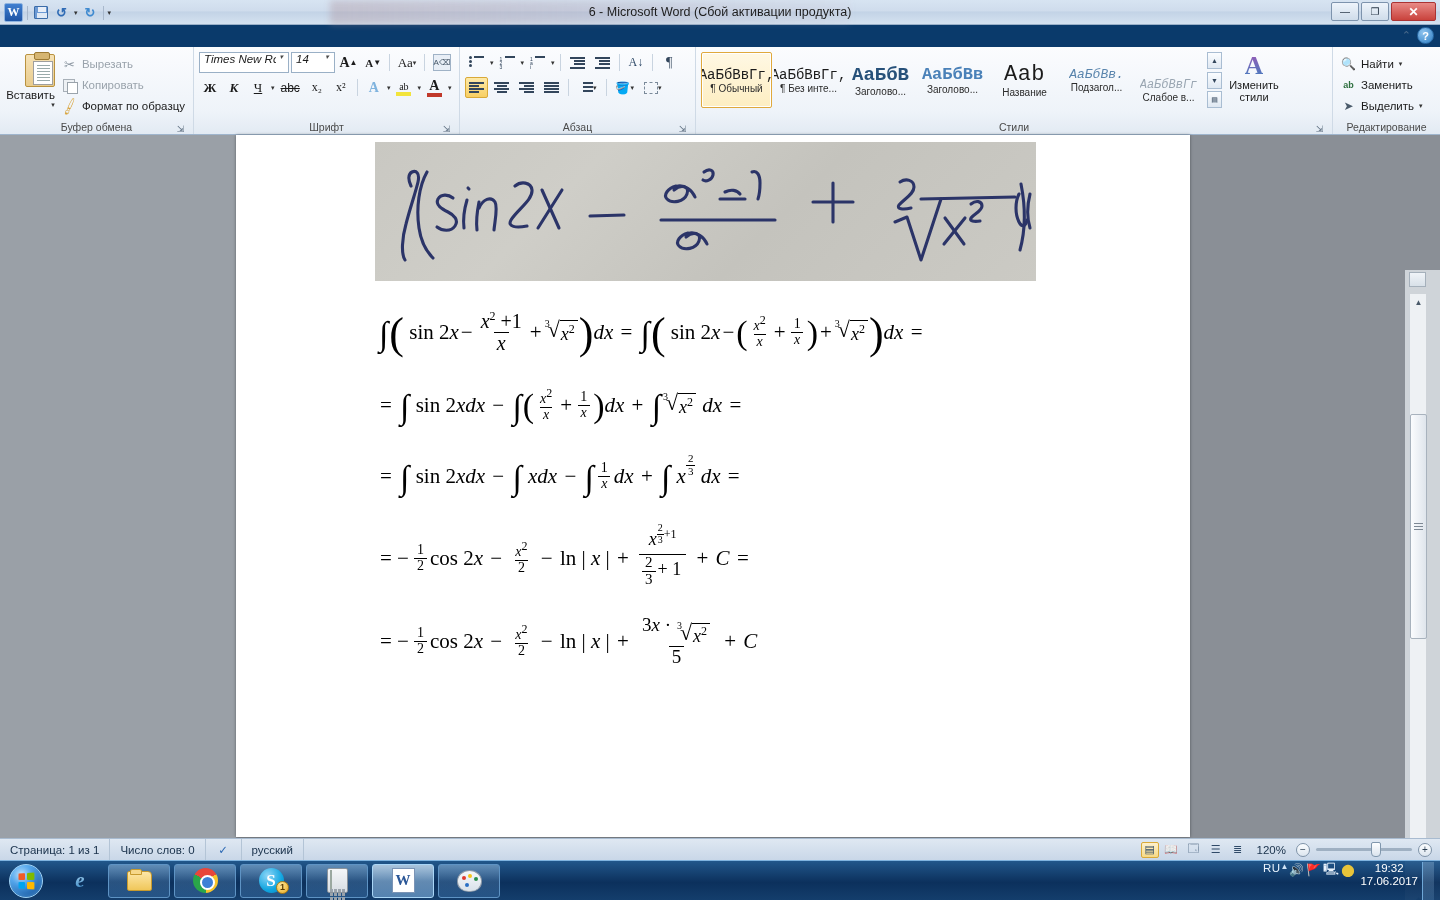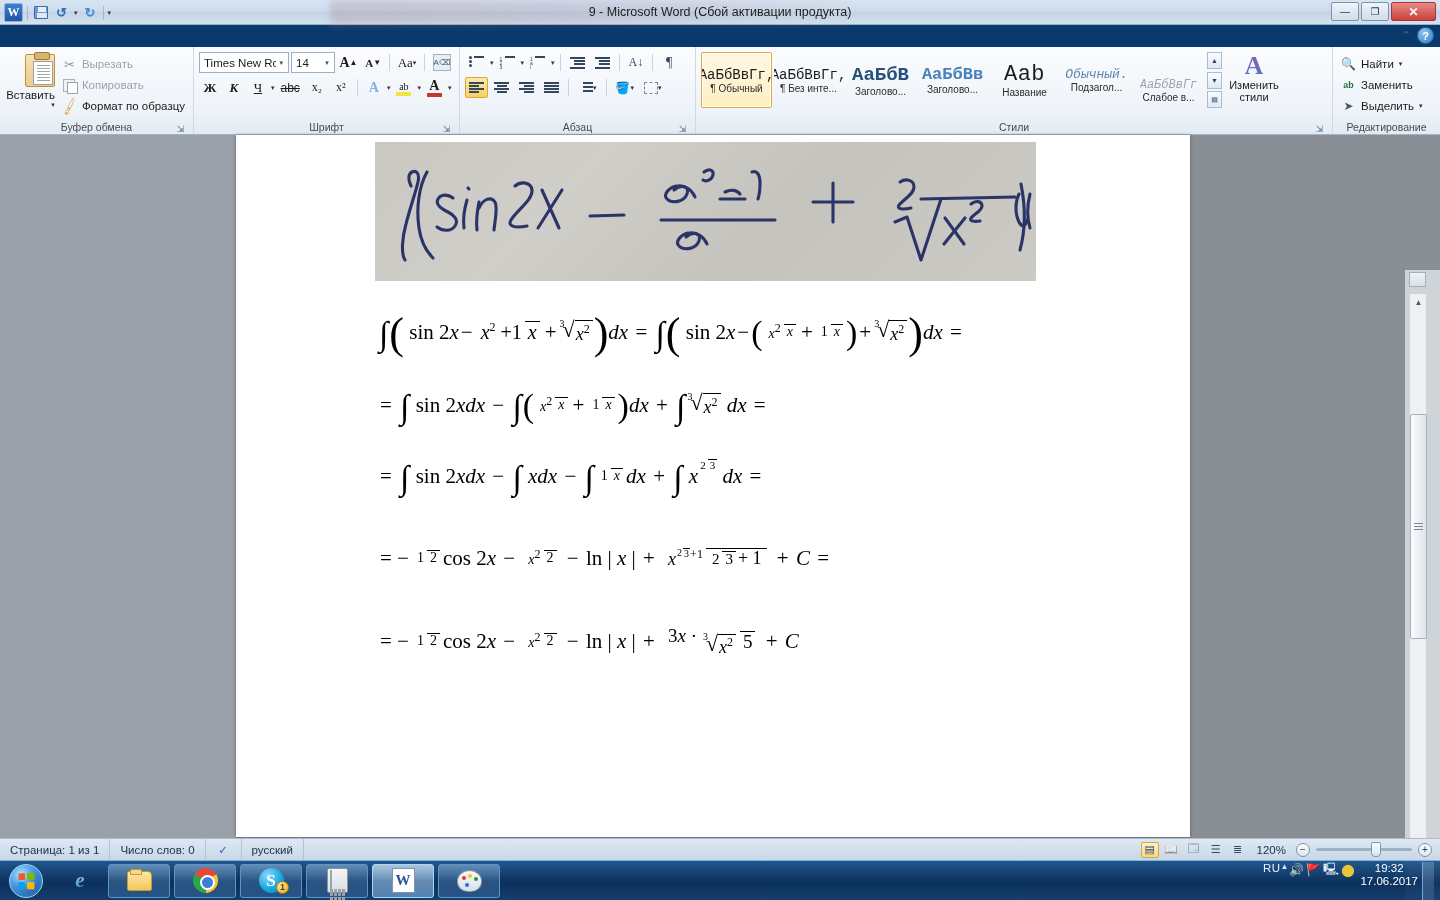--- a/index.html
+++ b/index.html
@@ -117,22 +117,22 @@
   .scissors { color: #8c97a2; font-size: 13px; }
   .copy-ic { width: 12px; height: 13px; border: 1px solid #a8b0b8; background: #eef1f4; position: relative; }
   .copy-ic:after { content:""; position:absolute; left:3px; top:2px; width:9px; height:10px; border:1px solid #9aa3ab; background:#fff; }
   .brush-ic { color: #d8a33a; font-size: 13px; transform: rotate(-20deg); }
 
   
   .g-font { width: 266px; }
   .font-rows { display: flex; flex-direction: column; gap: 4px; width: 100%; }
   .frow { display: flex; align-items: center; gap: 2px; }
   .combo {
-    height: 21px; border: 1px solid #9ab0c6; background: #fff; display: flex; align-items: center;
-    padding: 0 2px 0 4px; font-size: 11.5px; color: #1b1b1b;
+    height: 21px; border: 1px solid #9ab0c6; background: #fff; display: flex; 
+    padding: 0 2px 0 4px; font-size: 11.5px; color: #1b1b1b; font-style: italic;
   }
   .combo .cval { flex: 1; overflow: hidden; white-space: nowrap; }
   .combo .arr { font-size: 7px; color: #4a4a4a; padding: 0 3px; }
   .combo.fontname { width: 90px; }
   .combo.fontsize { width: 50px; }
   .btn {
     height: 21px; min-width: 22px; padding: 0 3px; display: inline-flex; align-items: center; justify-content: center;
     border: 1px solid transparent; border-radius: 2px; font-size: 12px; color: #1b1b1b;
   }
   .btn.on { background: linear-gradient(to bottom,#fde9a8,#f8cf63); border-color: #d9a938; }
@@ -222,21 +222,21 @@
     display: flex; align-items: center; padding-left: 142px; font-size: 21px;
   }
   .eq1 { height: 74px; }
   .eq2 { height: 72px; }
   .eq3 { height: 70px; }
   .eq4 { height: 94px; }
   .eq5 { height: 72px; }
   .mi { font-style: italic; }
   .mo { font-style: normal; padding: 0 2px; }
   .mn { font-style: normal; }
-  .frac { display: inline-flex; flex-direction: row; align-items: center; vertical-align: middle; margin: 0 3px; }
+  .frac { display: inline-flex; flex-direction: column; align-items: center; vertical-align: middle; margin: 0 3px; }
   .frac .num { padding: 0 3px; font-size: 20px; line-height: 1.05; }
   .frac .den { padding: 0 3px; font-size: 20px; line-height: 1.05; border-top: 1.3px solid #000; }
   .frac.sm .num, .frac.sm .den { font-size: 14px; }
   .intg { font-family: "Liberation Serif", serif; font-size: 34px; font-style: italic; line-height: .8; padding: 0 1px; position: relative; top: 2px; }
   .paren { font-size: 44px; font-weight: 300; font-family: "Liberation Serif", serif; line-height: .75; position: relative; top: 1px; }
   .paren.sm { font-size: 34px; }
   .sup { font-size: 12px; vertical-align: super; font-style: italic; }
   .sup.n { font-style: normal; }
   .radical { display: inline-flex; align-items: flex-start; position: relative; margin: 0 1px; }
   .radical .idx { font-size: 10px; font-style: normal; position: relative; top: -2px; margin-right: -2px; }
@@ -345,21 +345,21 @@
       <div class="sep"></div>
       <div class="qicon">
           <span class="save-ic"></span>
         </div>
       <div class="qicon undo-ic">↺</div>
       <span class="caret-sm">▾</span>
       <div class="qicon redo-ic">↻</div>
       <div class="sep"></div>
       <span class="caret-sm">▾</span>
     </div>
-    <div class="title-text">9  -  Microsoft Word (Сбой активации продукта)</div>
+    <div class="title-text">6  -  Microsoft Word (Сбой активации продукта)</div>
     <div class="winbtns">
       <div class="wb">—</div>
       <div class="wb">❐</div>
       <div class="wb close">✕</div>
     </div>
   </div>
 
   <div class="helprow">
     <span class="chev-up">⌃</span>
     <span class="help-ic">?</span>
@@ -611,21 +611,21 @@
           </div>
           <div class="style-item">
             <span class="sp bb" style="font-size:17px">АаБбВв</span>
             <span class="sl">Заголово...</span>
           </div>
           <div class="style-item">
             <span class="sp big">Ааb</span>
             <span class="sl">Название</span>
           </div>
           <div class="style-item">
-            <span class="sp it">Обычный.</span>
+            <span class="sp it">АаБбВв.</span>
             <span class="sl">Подзагол...</span>
           </div>
           <div class="style-item">
             <span class="sp it2">АаБбВвГг</span>
             <span class="sl">Слабое в...</span>
           </div>
           <div class="style-scroll">
             <div class="ss-btn">▲</div>
             <div class="ss-btn">▼</div>
             <div class="ss-btn">▤</div>

